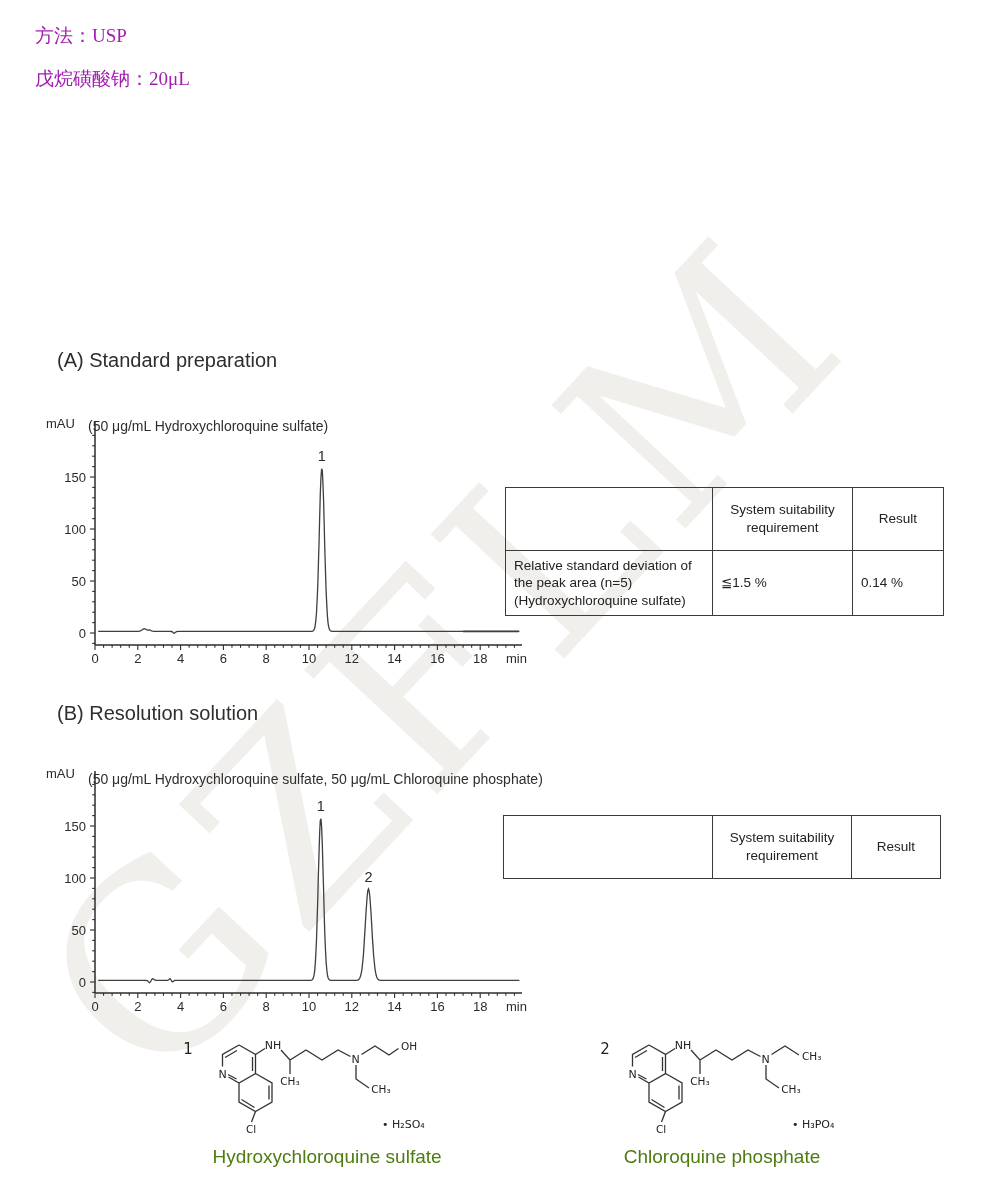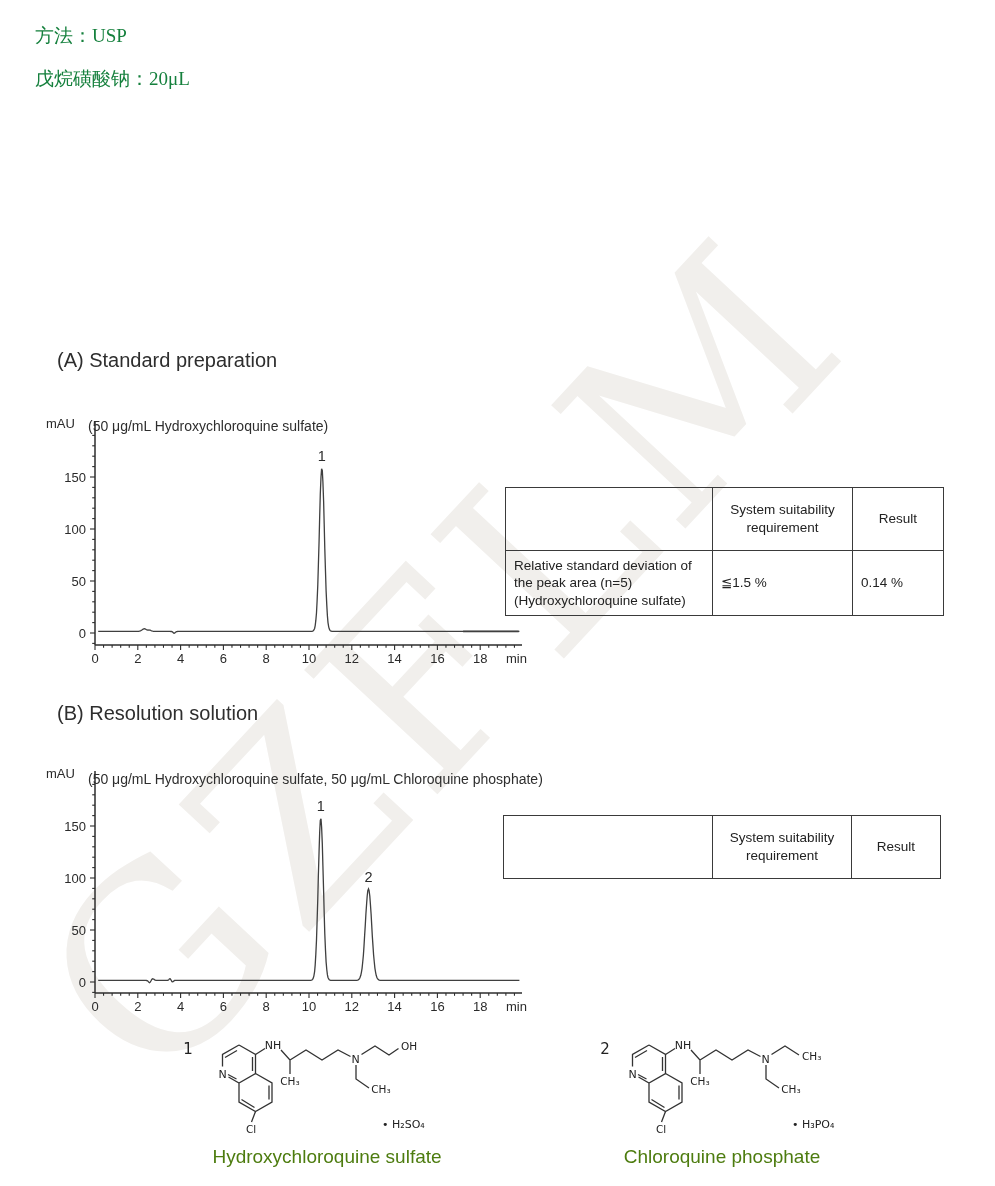--- a/index.html
+++ b/index.html
@@ -3,21 +3,21 @@
 <meta charset="utf-8">
 <style>
   html,body{margin:0;padding:0;background:#ffffff;}
   .page{position:relative;width:995px;height:1186px;background:#fff;overflow:hidden;
         font-family:"Liberation Sans","DejaVu Sans",sans-serif;color:#1c1c1c;}
   .wm{position:absolute;left:-105px;top:470px;width:1100px;height:380px;line-height:380px;
       text-align:center;font-family:"DejaVu Serif","Liberation Serif",serif;font-size:250px;
       letter-spacing:12px;color:#f1efec;transform:rotate(-47deg);user-select:none;z-index:0;}
   .content{position:relative;z-index:1;}
   .method{position:absolute;left:35px;top:14px;font-family:"Liberation Serif","DejaVu Serif",serif;
-          font-size:19px;line-height:43.3px;color:#15803d;}
+          font-size:19px;line-height:43.3px;color:#a21caf;}
   .caret{display:inline-block;width:1.5px;height:21px;background:#111;vertical-align:-4px;margin-left:1px;}
   .sec-title{position:absolute;font-size:20px;color:#2e2e2e;}
   .sec-sub{position:absolute;font-size:14px;color:#2e2e2e;margin-top:35px;}
   .chrom{position:absolute;font-family:"Liberation Sans","DejaVu Sans",sans-serif;}
   .suit{position:absolute;border-collapse:collapse;font-size:13.5px;color:#222;
         table-layout:fixed;background:transparent;}
   .suit th,.suit td{border:1.5px solid #3a3a3a;font-weight:normal;padding:3px 8px;line-height:1.3;
         vertical-align:middle;}
   .suit th{height:56px;}
   .suit-a td{height:58px;}

